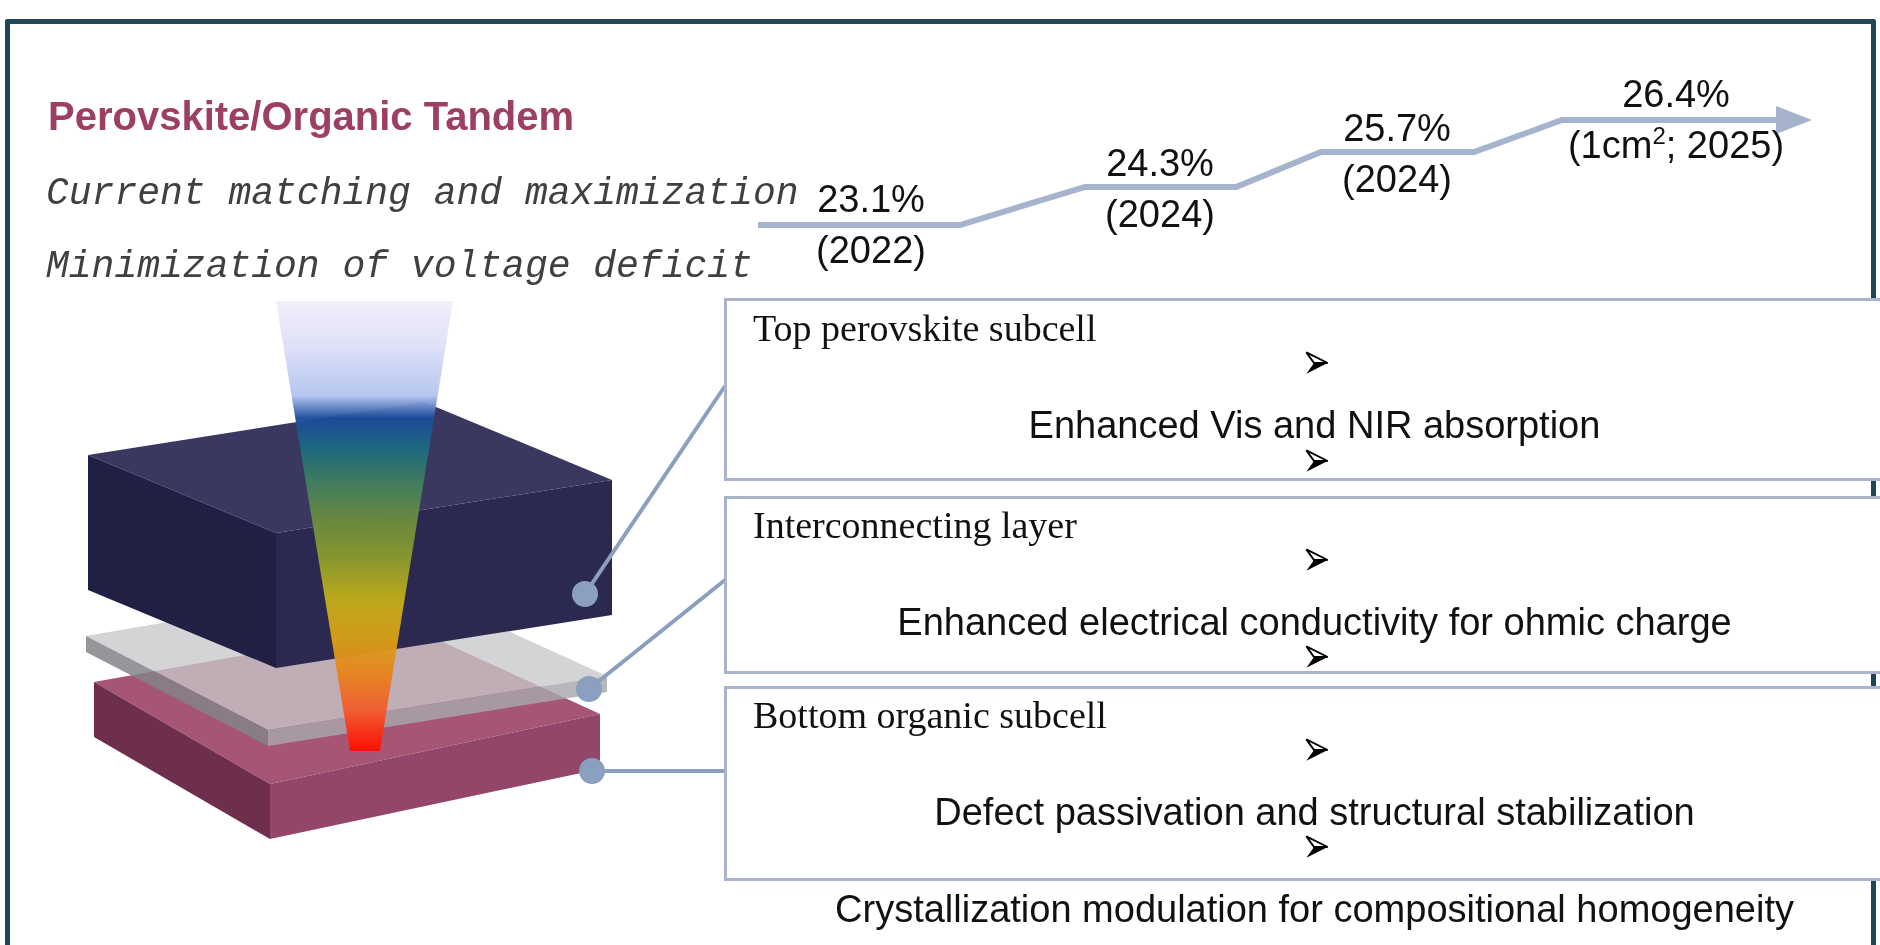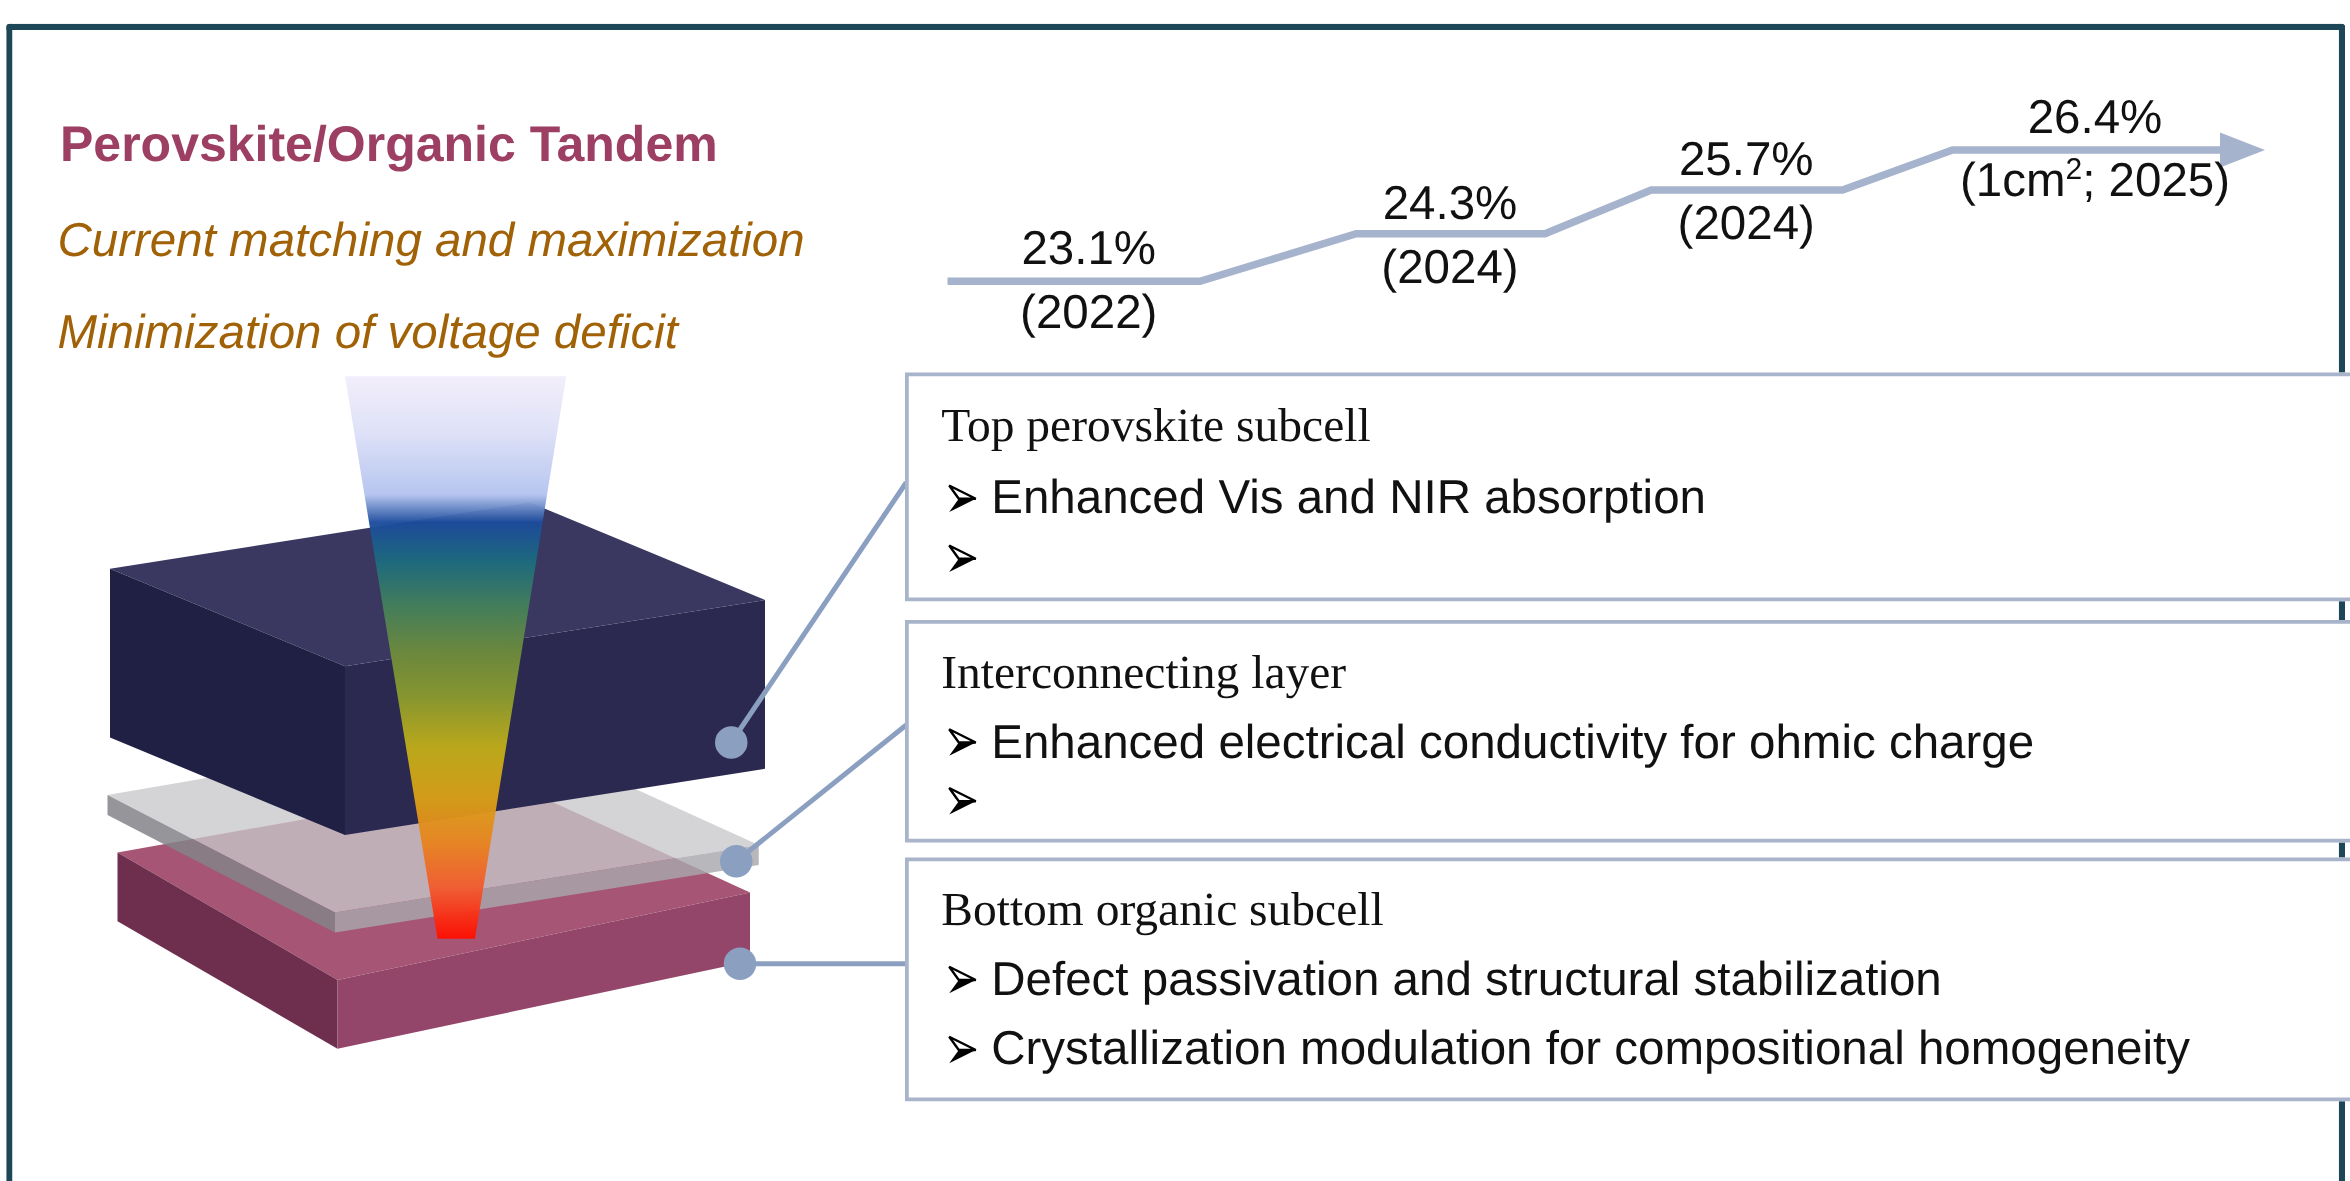--- a/index.html
+++ b/index.html
@@ -11,36 +11,36 @@
     position:absolute;left:5px;top:5px;width:1861px;height:922px;
     border:5px solid #1d4757;border-bottom:9px solid #11303f;border-radius:3px;
     background:transparent;pointer-events:none;
   }
   .art{position:absolute;left:0;top:0;width:1880px;height:945px;}
   .page-title{
     position:absolute;left:48px;top:80px;font-size:40px;font-weight:bold;color:#9c3f63;
     white-space:nowrap;
   }
   .page-sub{
-    position:absolute;left:46px;font-size:38px;font-style:italic;color:#a16207;white-space:nowrap;
+    position:absolute;left:46px;font-size:38px;font-style:italic;color:#404040;white-space:nowrap;font-family:Liberation Mono, monospace;
   }
   .sub1{top:158px}
   .sub2{top:231px}
   .ms{
     position:absolute;transform:translateX(-50%);text-align:center;
     font-size:38px;line-height:51px;color:#111;white-space:nowrap;
   }
   .ms sup{font-size:24px;line-height:0;}
   .abox{
     position:absolute;left:724px;width:1123px;background:#fff;
     border:3px solid #a8b4ca;display:flex;flex-direction:column;
     justify-content:space-evenly;padding:4px 14px 4px 26px;box-sizing:content-box;
   }
   .abox-title{font-size:38px;white-space:nowrap;font-family:Liberation Serif, serif;}
-  .abox-line{display:flex;align-items:center;gap:10px;white-space:nowrap;}
+  .abox-line{display:flex;align-items:center;gap:28px;white-space:nowrap;flex-direction:column;}
   .abox-line .bullet{flex:0 0 auto;margin-left:4px;}
   .abox-line span{font-size:38px;white-space:nowrap;}
   .box1{top:284px;height:169px;}
   .box2{top:482px;height:164px;}
   .box3{top:672px;height:181px;}
 </style>
 </head>
 <body>
 
 <div class="stage">

